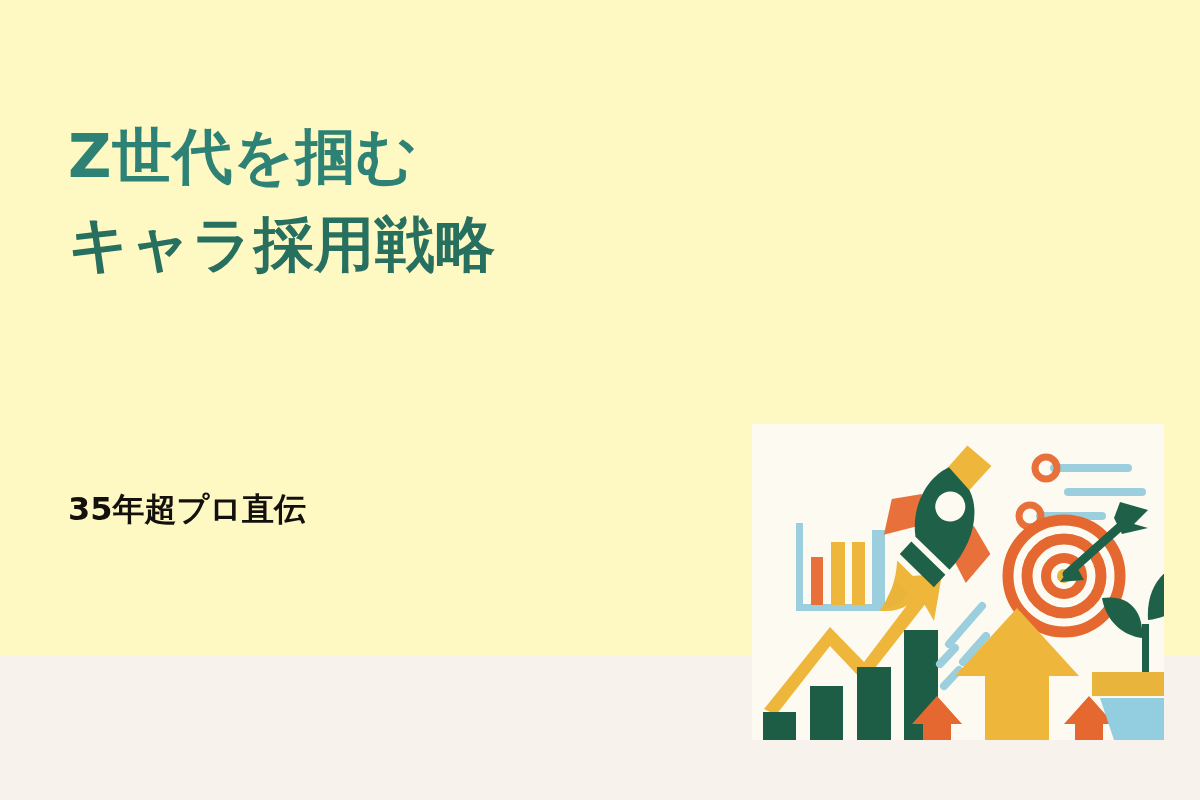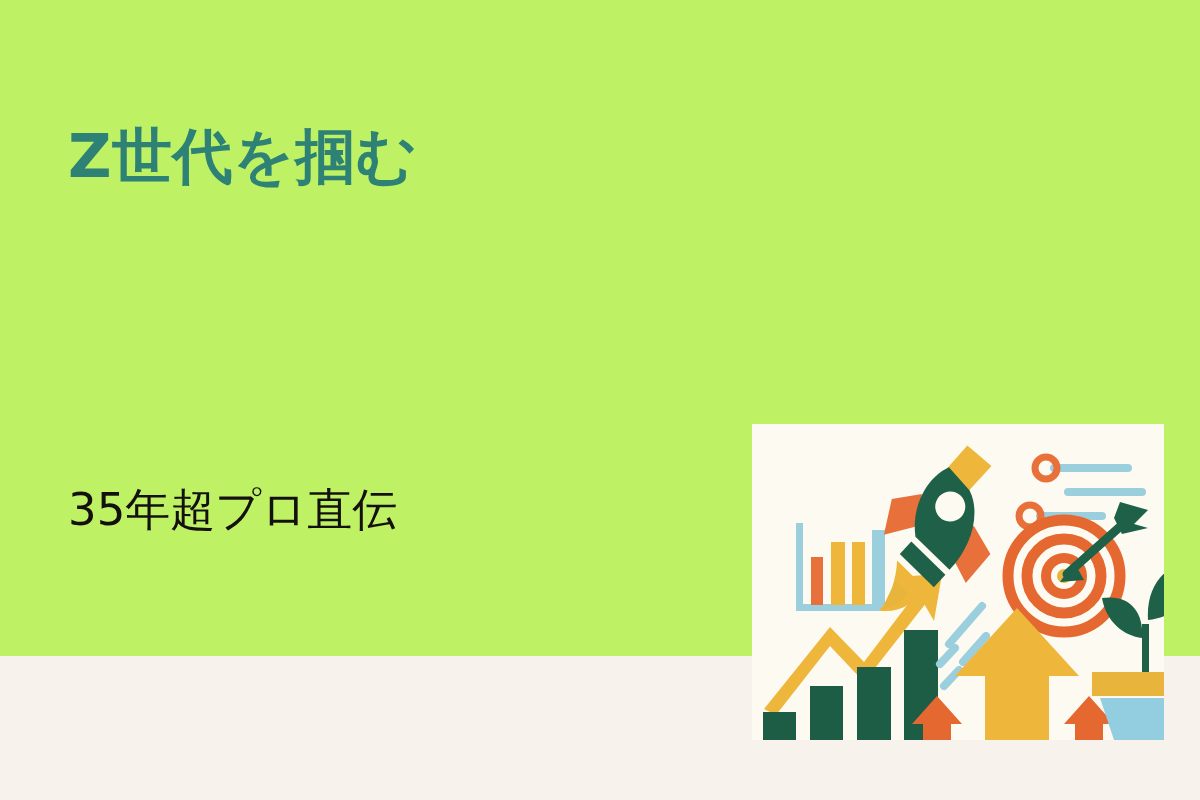--- a/index.html
+++ b/index.html
@@ -11,21 +11,21 @@
     height: 800px;
     background: #f7f2ec;
     font-family: "Liberation Sans", "DejaVu Sans", sans-serif;
     overflow: hidden;
     position: relative;
   }
   #canvas {
     position: relative;
     width: 1200px;
     height: 656px;
-    background: #bef264;
+    background: #fef9c3;
   }
 
   
   .headline {
     position: absolute;
     left: 68px;
     top: 112px;
     width: 700px;
   }
   .hl-line {
@@ -41,22 +41,22 @@
   .hl-3 { color: #16443f; }
 
   
   .subtitle {
     position: absolute;
     left: 68px;
     top: 472px;
     width: 700px;
   }
   .sub-line {
-    font-weight: 400;
-    font-size: 45px;
+    font-weight: 700;
+    font-size: 32px;
     line-height: 75px;
     color: #13100d;
     white-space: nowrap;
     font-family: "DejaVu Sans", "Liberation Sans", sans-serif;
   }
 
   
   .illus-panel {
     position: absolute;
     left: 752px;
@@ -72,20 +72,21 @@
     height: 316px;
   }
 </style>
 </head>
 <body>
 
 <div id="canvas">
 
   <div class="headline">
     <div class="hl-line hl-1">Z世代を掴む</div>
+    <div class="hl-line hl-2">キャラ採用戦略</div>
   </div>
 
   <div class="subtitle">
     <div class="sub-line">35年超プロ直伝</div>
   </div>
 
   <div class="illus-panel">
     <svg viewBox="0 0 412 316" xmlns="http://www.w3.org/2000/svg">
       <rect x="0" y="0" width="412" height="316" fill="#fdfbf1"></rect>
 

